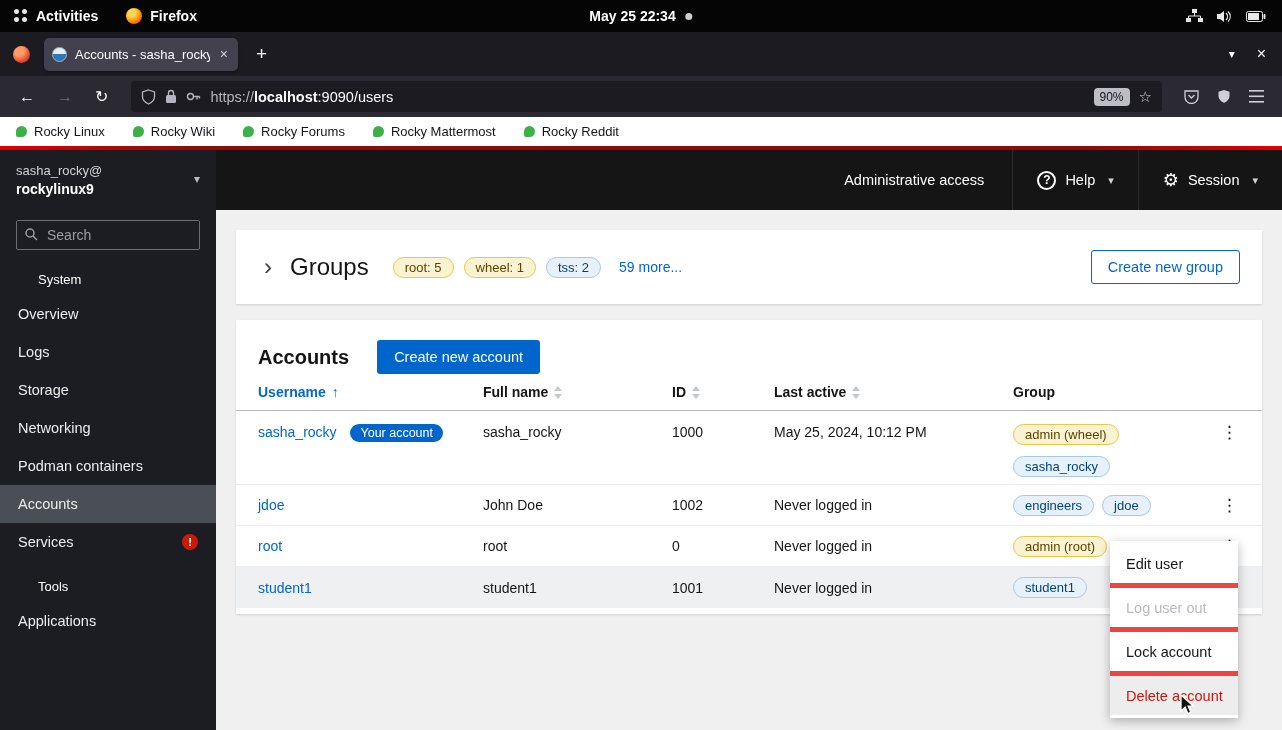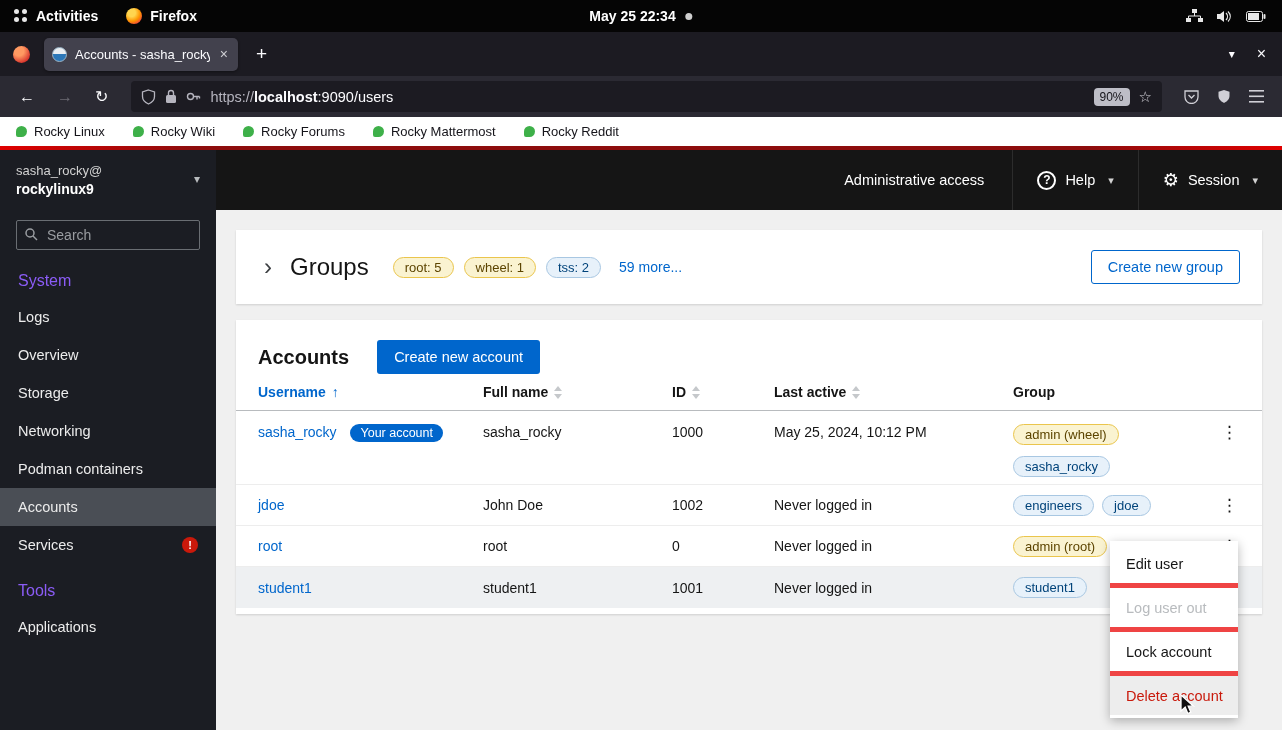--- a/index.html
+++ b/index.html
@@ -70,21 +70,21 @@
   .sidebar { width:216px; background:#1b1d23; color:#e4e4e4; flex:none; display:flex; flex-direction:column; }
   .user-block { position:relative; padding:13px 16px 8px; cursor:pointer; }
   .user-line1 { font-size:13px; color:#d2d2d2; }
   .user-line2 { font-size:14px; font-weight:700; color:#fff; margin-top:3px; }
   .user-caret { position:absolute; right:16px; top:22px; color:#b8bbbe; font-size:12px; }
   .side-search { margin:15px 16px 4px; position:relative; }
   .side-search input { width:100%; background:#1b1d23; border:1px solid #6a6e73; border-radius:2px;
     color:#f0f0f0; font-size:14px; padding:6px 8px 6px 30px; font-family:inherit; }
   .side-search input::placeholder { color:#9a9da1; }
   .side-search .mag { position:absolute; left:9px; top:8px; }
-  .section-label { padding:18px 18px 8px; font-size:16px; color:#8b5cf6; }
+  .section-label { padding:18px 18px 8px; font-size:13px; color:#ffffff;margin-left:20px; }
   .nav-item { padding:11px 18px; font-size:14.5px; color:#ececec; cursor:pointer; display:flex; align-items:center; }
   .nav-item.active { background:#4a4e55; }
   .alert-badge { margin-left:auto; width:16px; height:16px; border-radius:50%; background:#c9190b; color:#fff;
     font-size:11px; font-weight:700; display:flex; align-items:center; justify-content:center; }
 
   
   .main { flex:1; min-width:0; display:flex; flex-direction:column; }
   .masthead { height:60px; background:#151515; color:#fff; display:flex; align-items:center; justify-content:flex-end; flex:none; }
   .admin-access { font-size:14.5px; padding:0 28px; cursor:pointer; }
   .mast-item { height:100%; display:flex; align-items:center; gap:9px; padding:0 24px;
@@ -281,22 +281,22 @@
       <span class="user-caret">▾</span>
     </div>
     <div class="side-search">
       <svg class="mag" width="13" height="13" viewBox="0 0 13 13">
         <circle cx="5" cy="5" r="4" fill="none" stroke="#9a9da1" stroke-width="1.5"></circle>
         <path d="M8 8l4 4" stroke="#9a9da1" stroke-width="1.5"></path>
       </svg>
       <input type="text" placeholder="Search" style="">
     </div>
     <div class="section-label">System</div>
+    <div class="nav-item">Overview</div>
     <div class="nav-item">Logs</div>
-    <div class="nav-item">Overview</div>
     <div class="nav-item">Storage</div>
     <div class="nav-item">Networking</div>
     <div class="nav-item">Podman containers</div>
     <div class="nav-item active">Accounts</div>
     <div class="nav-item">
       <span>Services</span>
       <span class="alert-badge">!</span>
     </div>
     <div class="section-label">Tools</div>
     <div class="nav-item">Applications</div>

